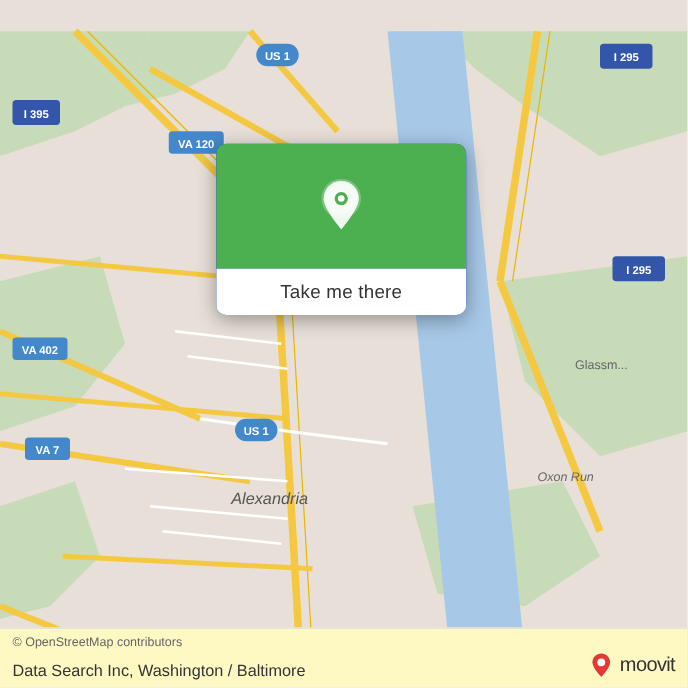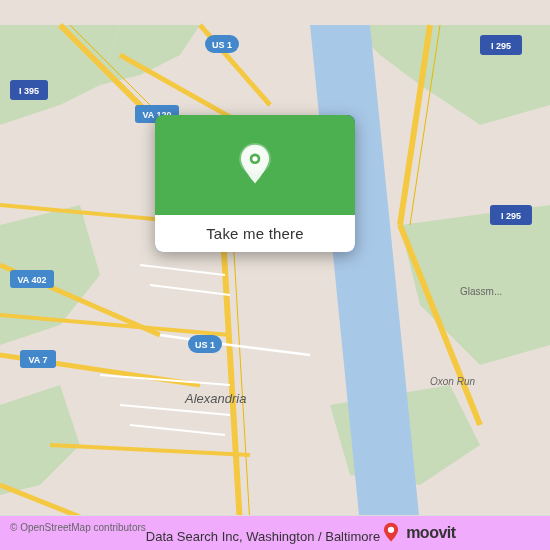--- a/index.html
+++ b/index.html
@@ -24,21 +24,21 @@
     #map-svg {
       position: absolute;
       top: 0; left: 0;
       width: 100%; height: 100%;
     }
 
     
     #popup-card {
       position: absolute;
       top: 115px;
-      left: 155px;
+      left: 173px;
       width: 200px;
       background: #1d4ed8;
       border-radius: 8px;
       box-shadow: 0 4px 16px rgba(0,0,0,0.35);
       overflow: hidden;
       z-index: 10;
     }
 
     #popup-green {
       background: #4CAF50;
@@ -68,25 +68,26 @@
       cursor: pointer;
       letter-spacing: 0.2px;
     }
 
     
     #bottom-bar {
       position: absolute;
       bottom: 0;
       left: 0;
       width: 100%;
-      background: #f0abfc;
+      background: #fef9c3;
       border-top: 1px solid #ddd;
       padding: 6px 10px;
       z-index: 10;
       display: flex;
+      flex-direction: column;
     }
 
     #copyright-text {
       font-size: 10px;
       color: #666;
       margin-bottom: 2px;
     }
 
     #bottom-row {
       display: flex;
@@ -106,21 +107,21 @@
       gap: 4px;
     }
 
     .moovit-pin {
       width: 22px;
       height: 22px;
     }
 
     #moovit-text {
       font-size: 16px;
-      font-weight: bold;
+      font-weight: normal;
       color: #333;
       letter-spacing: -0.5px;
     }
   </style>
 </head>
 <body>
 
 <div id="map-container">
 
   <svg id="map-svg" viewBox="0 0 550 500">

